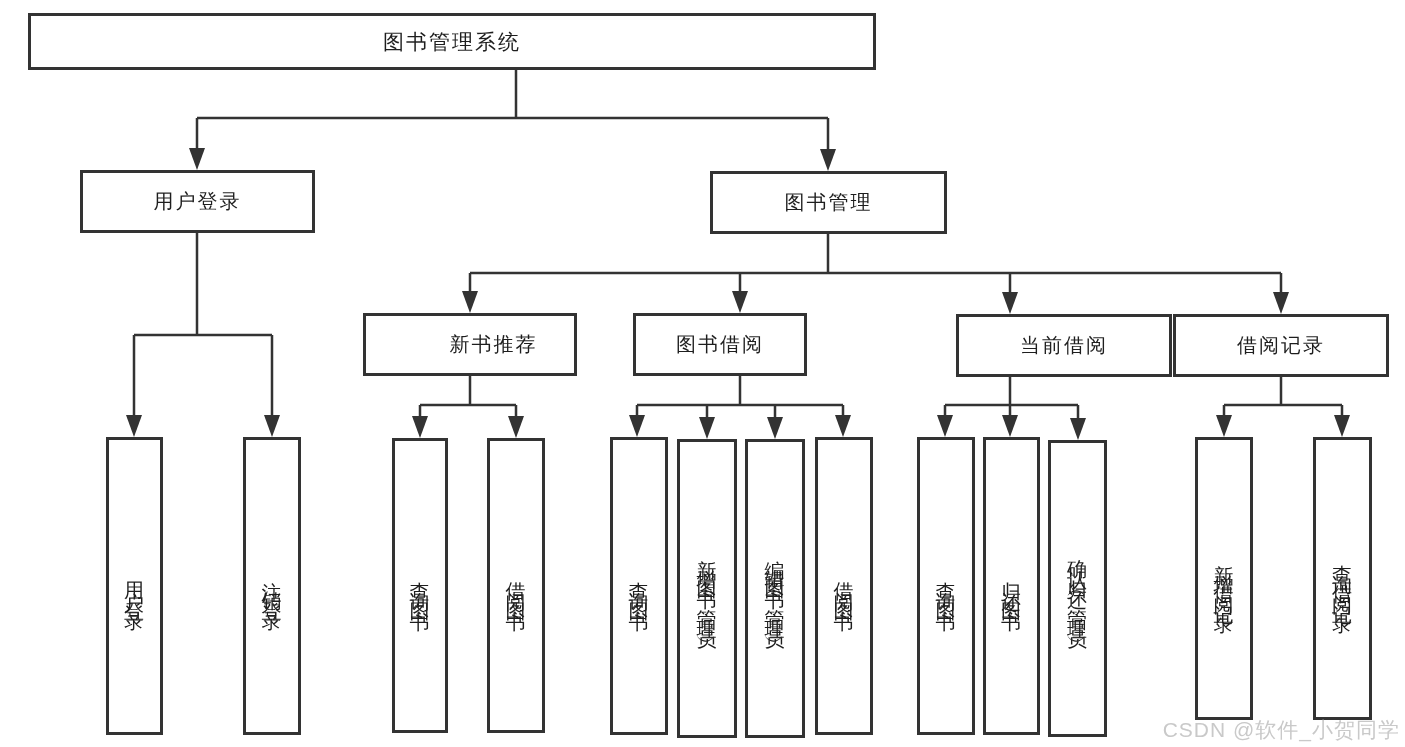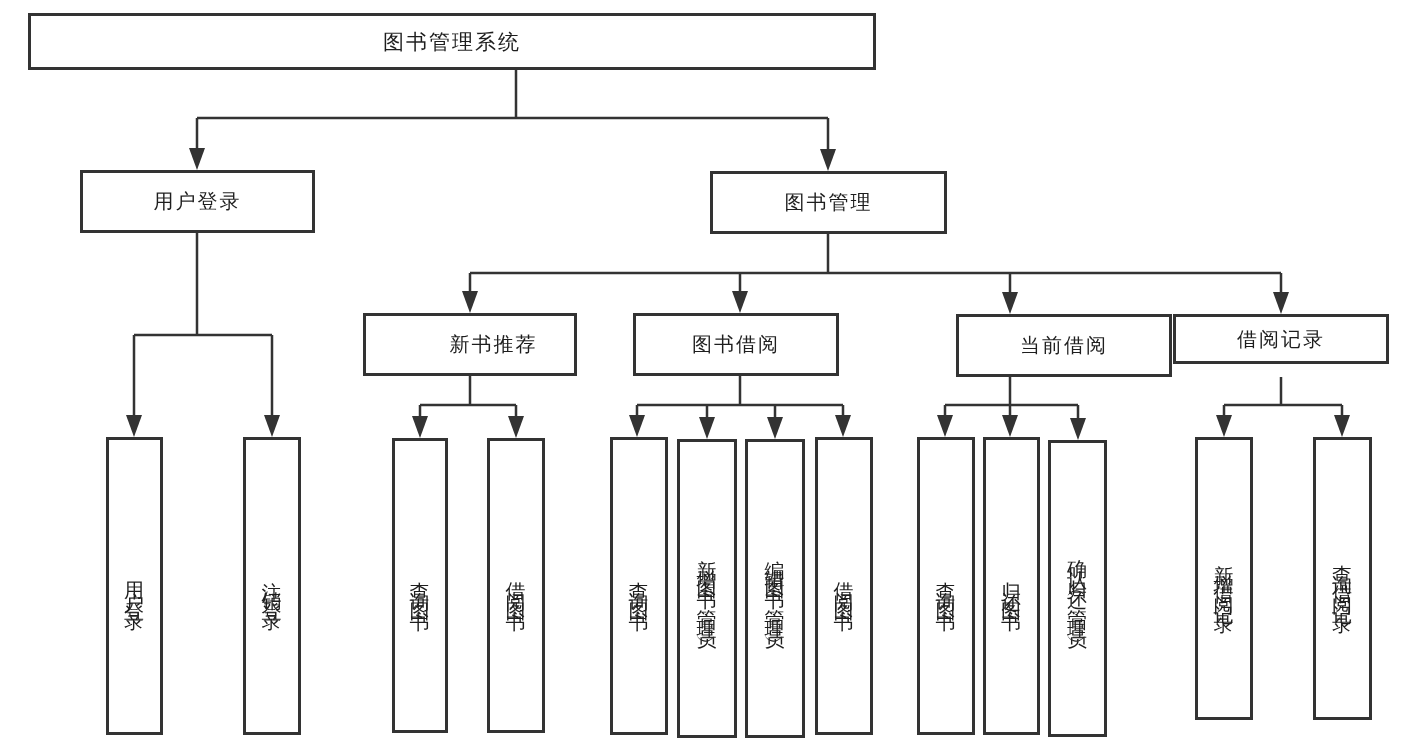--- a/index.html
+++ b/index.html
@@ -86,36 +86,37 @@
       <polygon points="1334,415 1350,415 1342,437"></polygon>
     </g>
   </svg>
 
   <div class="node h root" style="left:28px; top:13px; width:848px; height:57px;">图书管理系统</div>
 
   <div class="node h" style="left:80px; top:170px; width:235px; height:63px;">用户登录</div>
   <div class="node h" style="left:710px; top:171px; width:237px; height:63px;">图书管理</div>
 
   <div class="node h" style="left:363px; top:313px; width:214px; height:63px;padding-left:47px;">新书推荐</div>
-  <div class="node h" style="left:633px; top:313px; width:206px; height:63px;text-align:right;">图书借阅</div>
+  <div class="node h" style="left:633px; top:313px; width:174px; height:63px;text-align:right;">图书借阅</div>
   <div class="node h" style="left:956px; top:314px; width:216px; height:63px;">当前借阅</div>
-  <div class="node h" style="left:1173px; top:314px; width:216px; height:50px;">借阅记录</div>
+  <div class="node h" style="left:1173px; top:314px; width:216px; height:63px;">借阅记录</div>
 
   <div class="node v" style="left:106px; top:437px; width:57px; height:298px;">用户登录</div>
   <div class="node v" style="left:243px; top:437px; width:58px; height:298px;">注销登录</div>
 
   <div class="node v" style="left:392px; top:438px; width:56px; height:295px;">查询图书</div>
   <div class="node v" style="left:487px; top:438px; width:58px; height:295px;">借阅图书</div>
 
   <div class="node v" style="left:610px; top:437px; width:58px; height:298px;">查询图书</div>
   <div class="node v" style="left:677px; top:439px; width:60px; height:299px;">新增图书（管理员）</div>
   <div class="node v" style="left:745px; top:439px; width:60px; height:299px;">编辑图书（管理员）</div>
   <div class="node v" style="left:815px; top:437px; width:58px; height:298px;">借阅图书</div>
 
   <div class="node v" style="left:917px; top:437px; width:58px; height:298px;">查询图书</div>
   <div class="node v" style="left:983px; top:437px; width:57px; height:298px;">归还图书</div>
   <div class="node v" style="left:1048px; top:440px; width:59px; height:297px;">确认归还（管理员）</div>
 
   <div class="node v" style="left:1195px; top:437px; width:58px; height:283px;">新增借阅记录</div>
   <div class="node v" style="left:1313px; top:437px; width:59px; height:283px;">查询借阅记录</div>
 
+  <div class="watermark">CSDN @软件_小贺同学</div>
 
 </div>
 
 </body></html>

